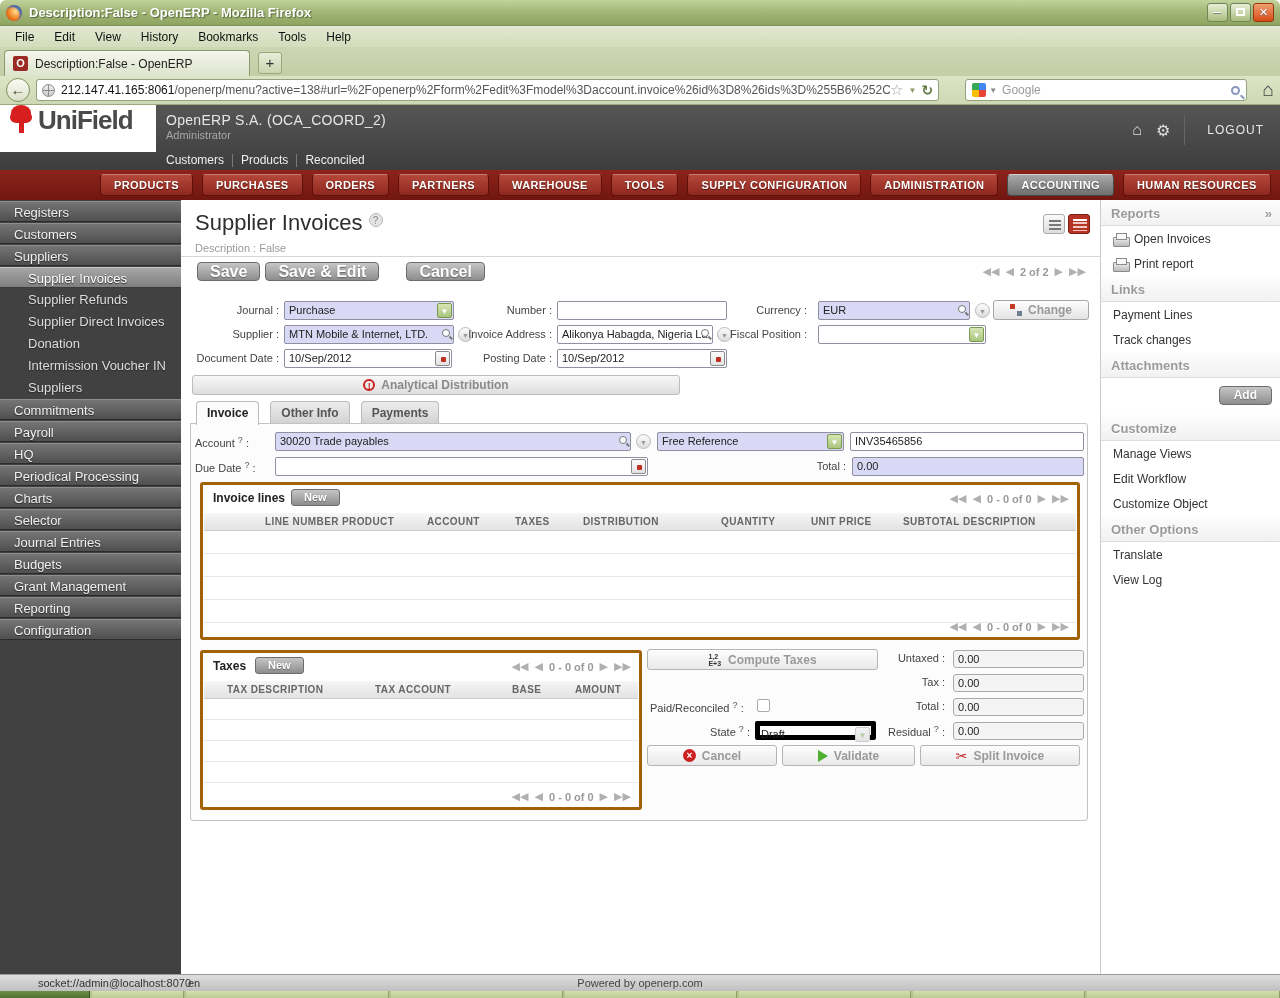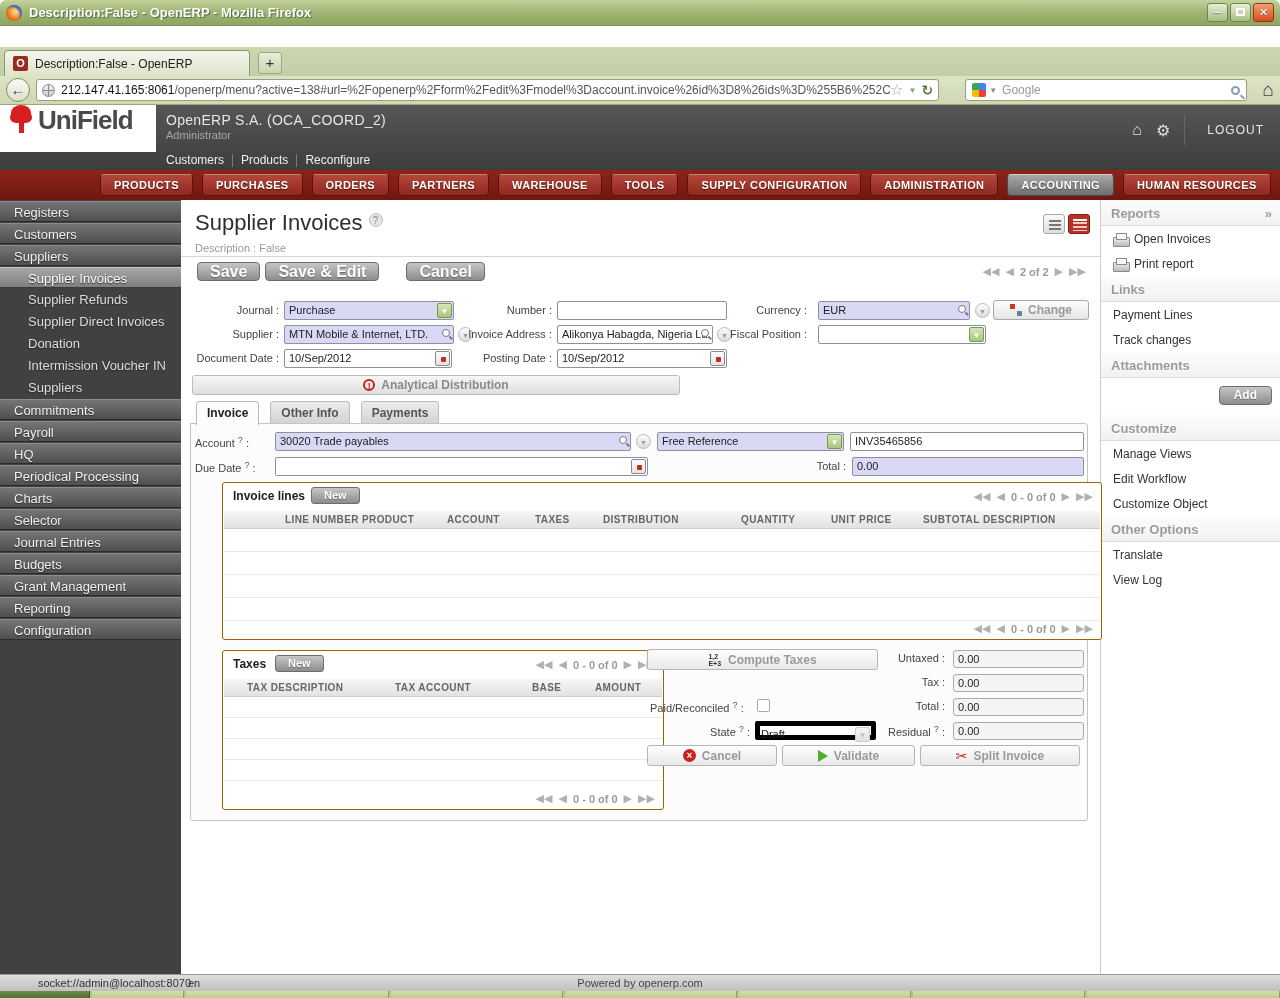--- a/index.html
+++ b/index.html
@@ -167,21 +167,21 @@
     font-size:9px; font-weight:bold; text-align:center; line-height:11px; flex:none; }
 
   .tabs { position:absolute; left:15px; top:201px; display:flex; gap:11px; }
   .ftab { height:23px; line-height:22px; padding:0 10px; font-size:12px; font-weight:bold; color:#555;
     background:linear-gradient(#ececec,#d2d2d2); border:1px solid #bbb; border-bottom:none;
     border-radius:4px 4px 0 0; }
   .ftab.active { background:#fcfcfc; color:#222; height:24px; position:relative; z-index:2; }
   .tabpanel { position:absolute; left:9px; top:223px; width:898px; height:398px; background:#fcfcfc;
     border:1px solid #c3c3c3; border-radius:0 3px 3px 3px; }
 
-  .ipanel { position:absolute; background:#fff; border:1px solid #a16207; border-radius:3px;margin-left:22px; }
+  .ipanel { position:absolute; background:#fff; border:3px solid #a16207; border-radius:3px; }
   .ipanel .ptitle { position:absolute; left:10px; top:6px; font-weight:bold; font-size:12px; color:#222; }
   .newbtn { position:absolute; top:4px; height:17px; line-height:15px; padding:0 12px; border-radius:3px;
     background:linear-gradient(#c6c6c6,#8d8d8d); border:1px solid #6d6d6d; color:#fff; font-weight:bold;
     font-size:11px; text-shadow:0 1px 1px #666; }
   .colhdr { position:absolute; left:1px; right:1px; top:28px; height:18px;
     background:linear-gradient(#f6f6f6,#e2e2e2); border-bottom:1px solid #ccc; }
   .colhdr span { position:absolute; top:3px; font-size:10px; font-weight:bold; color:#666; letter-spacing:.4px; white-space:nowrap; }
   .erow { position:absolute; left:1px; right:1px; height:23px; border-bottom:1px solid #e8e8e8; }
   .pager-br { position:absolute; right:8px; }
 
@@ -241,20 +241,29 @@
     <span class="title">Description:False - OpenERP - Mozilla Firefox</span>
     <span class="winbtns">
       <span class="winbtn">─</span>
       <span class="winbtn restore">
           <span></span>
         </span>
       <span class="winbtn close">✕</span>
     </span>
   </div>
 
+  <div class="menubar">
+    <span>File</span>
+    <span>Edit</span>
+    <span>View</span>
+    <span>History</span>
+    <span>Bookmarks</span>
+    <span>Tools</span>
+    <span>Help</span>
+  </div>
 
   <div class="tabbar">
     <div class="tab">
       <span class="favicon">O</span>
       <span class="tlabel">Description:False - OpenERP</span>
     </div>
     <div class="newtab">+</div>
   </div>
 
   <div class="navbar">
@@ -282,21 +291,21 @@
       <span class="tree"></span>
       <span class="brand">UniField</span>
     </div>
     <div class="company">OpenERP S.A. (OCA_COORD_2)</div>
     <div class="username">Administrator</div>
     <div class="shortcuts">
       <span>Customers</span>
       <span class="sep"></span>
       <span>Products</span>
       <span class="sep"></span>
-      <span>Reconfigure</span>
+      <span>Reconciled</span>
     </div>
     <div class="hdr-right">
       <span class="hdr-ico">⌂</span>
       <span class="hdr-ico">⚙</span>
       <span class="hdr-div"></span>
       <span class="logout">LOGOUT</span>
     </div>
   </div>
 
   <div class="rednav">

